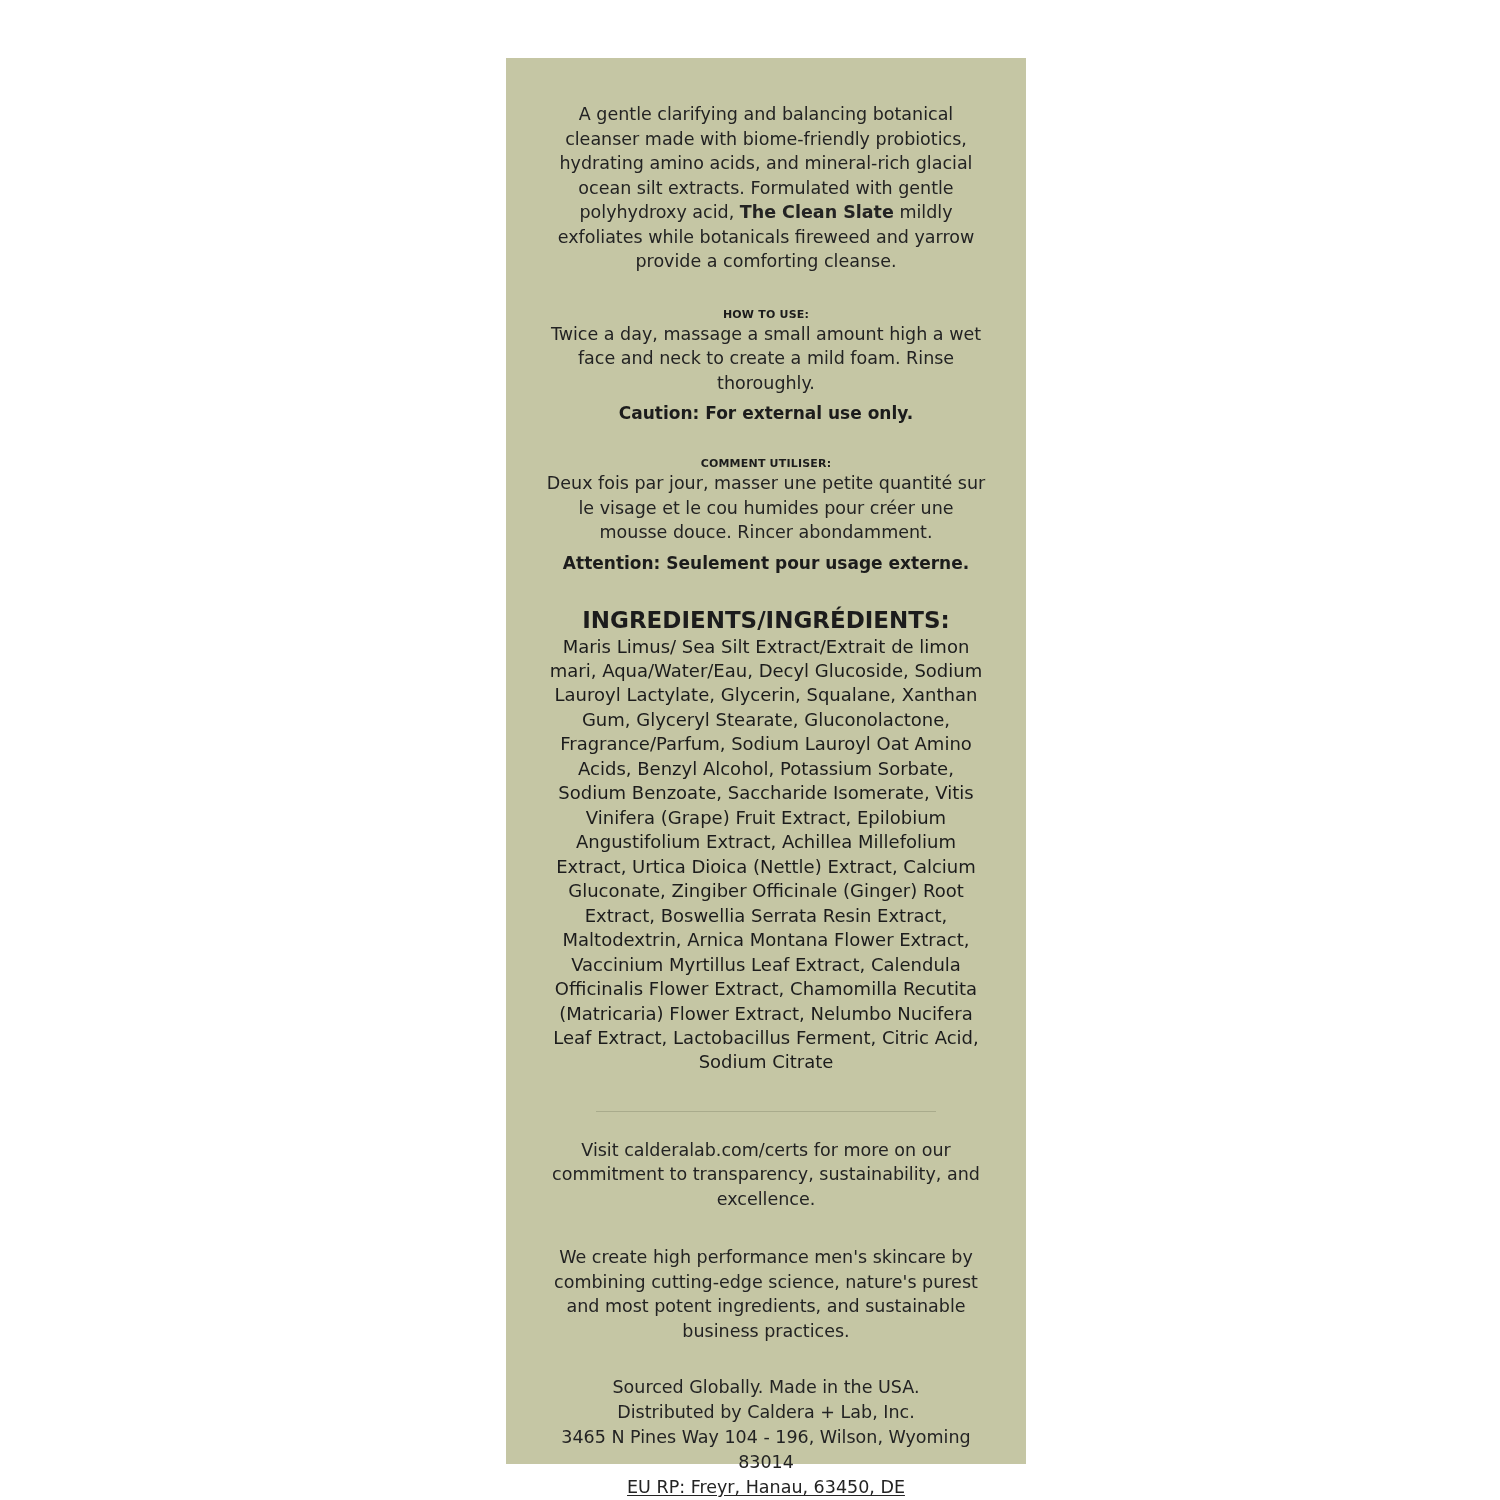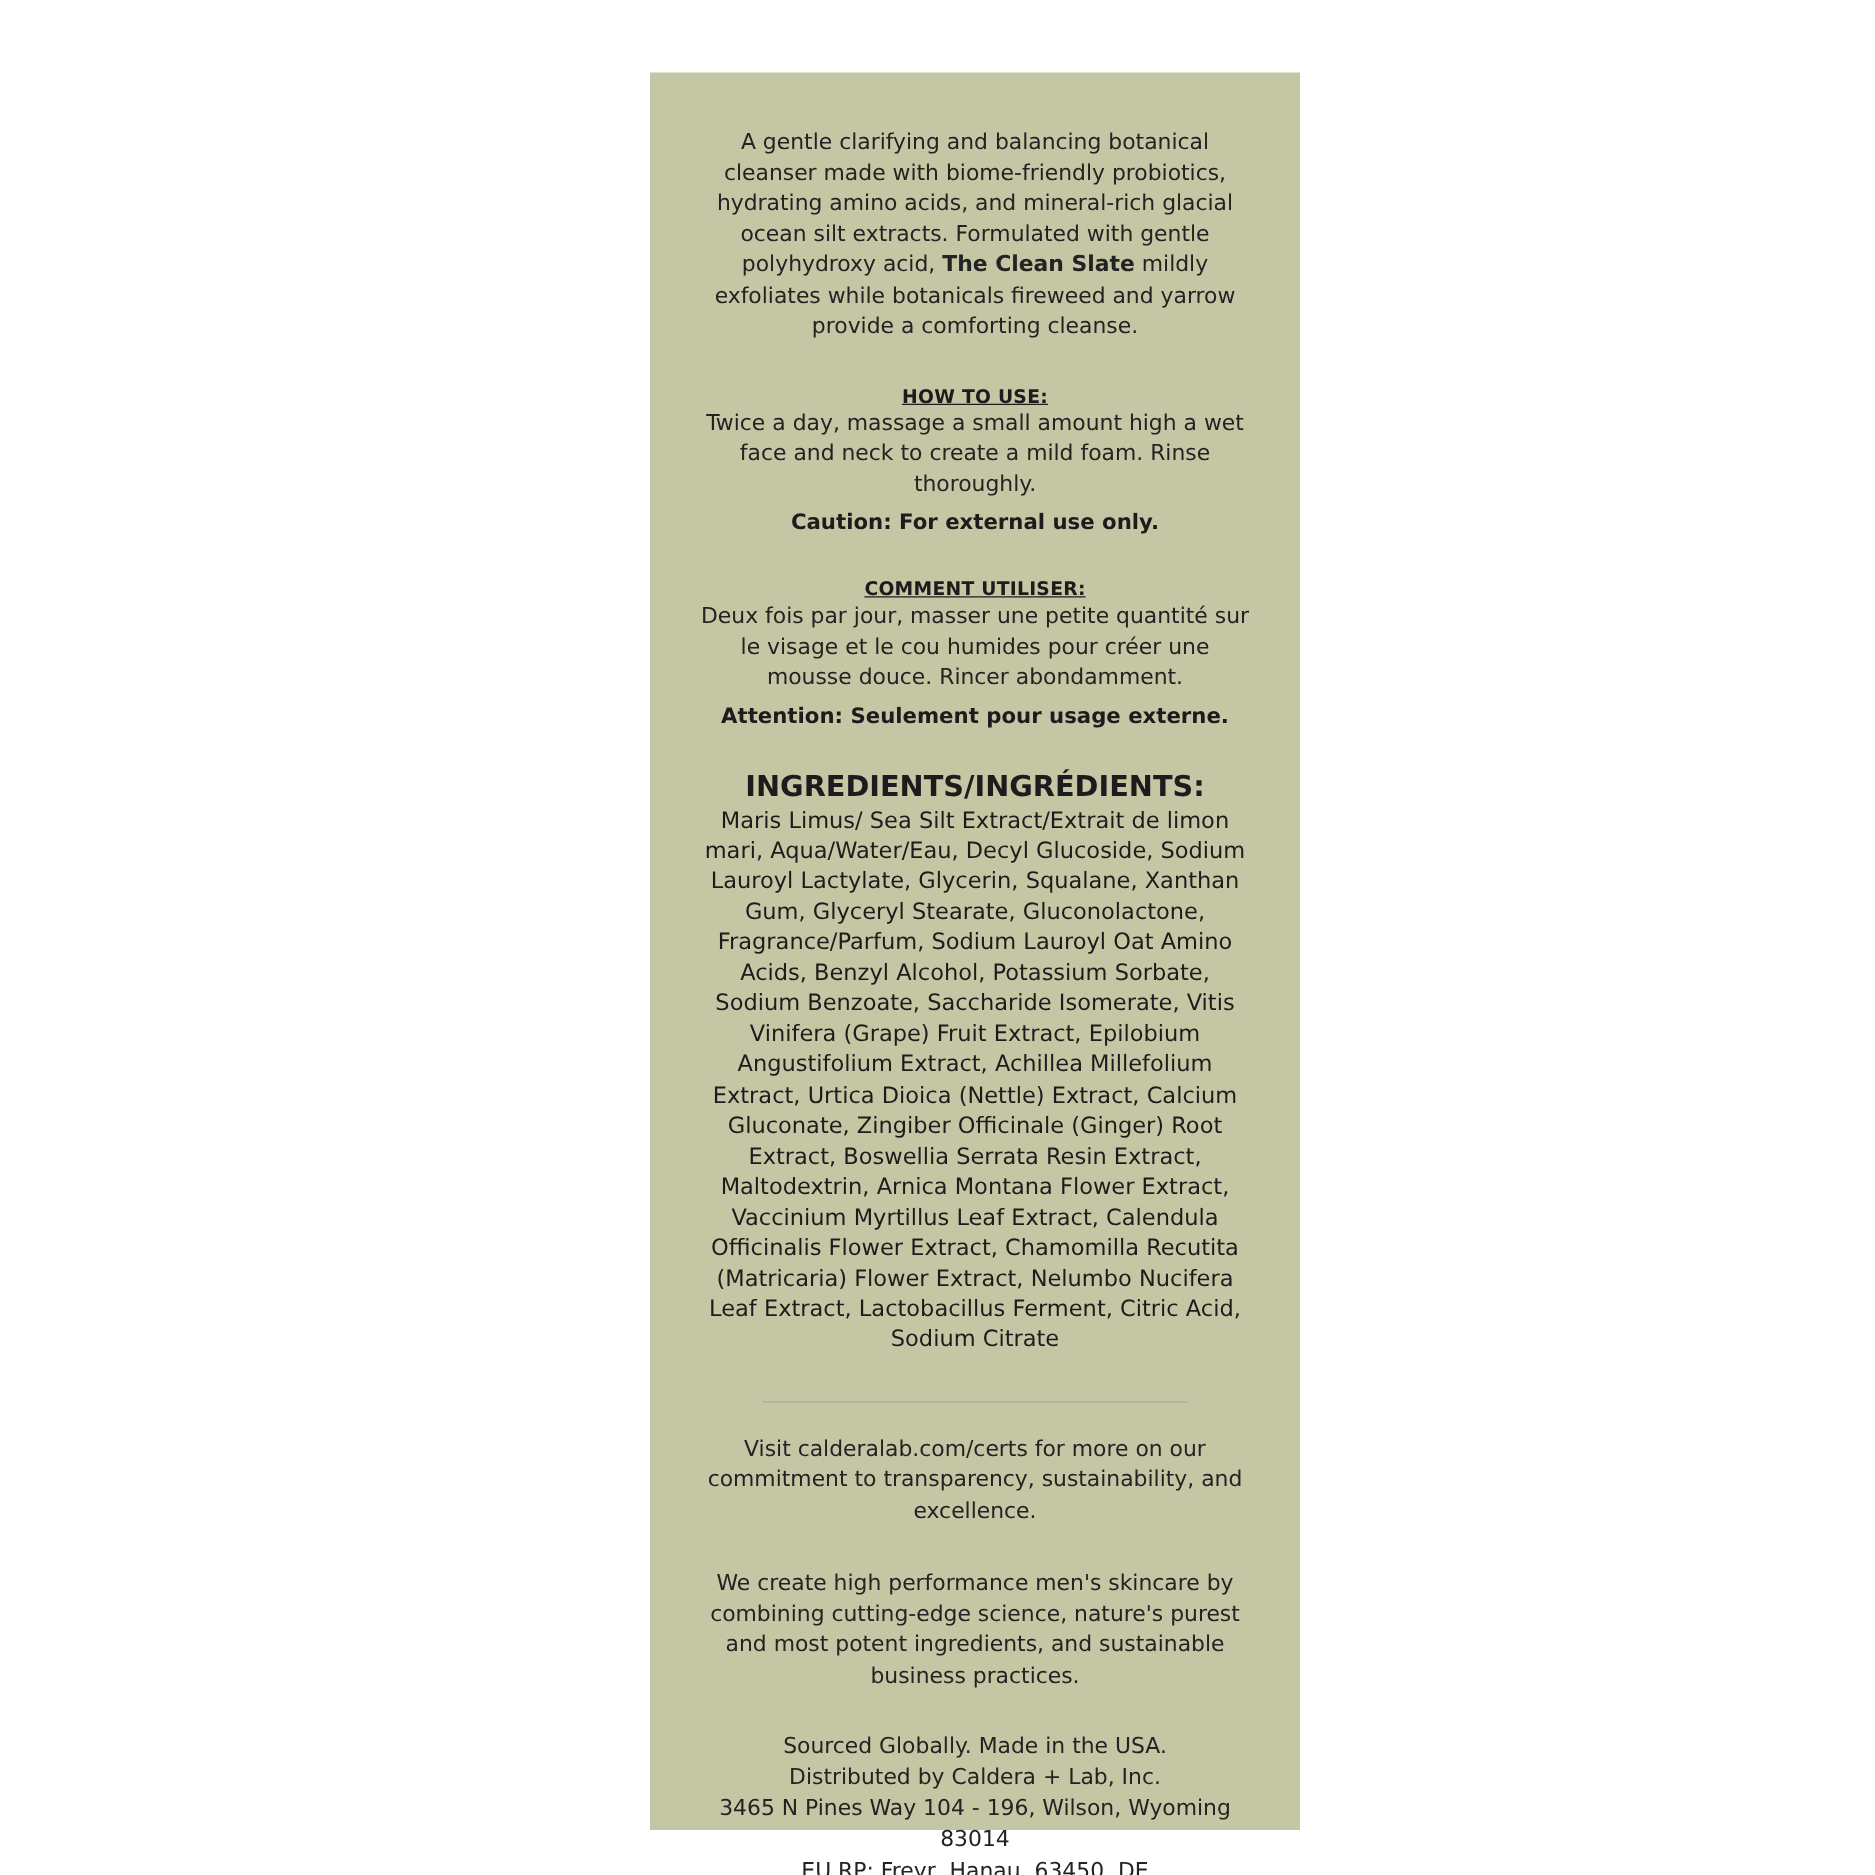--- a/index.html
+++ b/index.html
@@ -9,21 +9,21 @@
   }
   body {
     width: 1500px;
     height: 1500px;
     font-family: "DejaVu Sans", sans-serif;
     position: relative;
     overflow: hidden;
   }
   .panel {
     position: absolute;
-    left: 520px;
+    left: 506px;
     top: 58px;
     width: 520px;
     height: 1406px;
     background: #c5c6a4;
     color: #1c1c1c;
     box-sizing: border-box;
     padding: 40px 36px 0 36px;
     text-align: center;
   }
   .block {
@@ -33,24 +33,23 @@
     color: #232323;
   }
   .intro {
     margin-top: 4px;
   }
   .bold {
     font-weight: bold;
   }
   .heading {
     font-weight: bold;
-    font-size: 15px;
+    font-size: 11px;
     letter-spacing: 0.2px;
     margin-bottom: 1px;
-    text-decoration: underline;
   }
   .section {
     margin-top: 34px;
   }
   .caution {
     font-weight: bold;
     font-size: 17px;
     margin-top: 8px;
   }
   .ingredients-heading {

